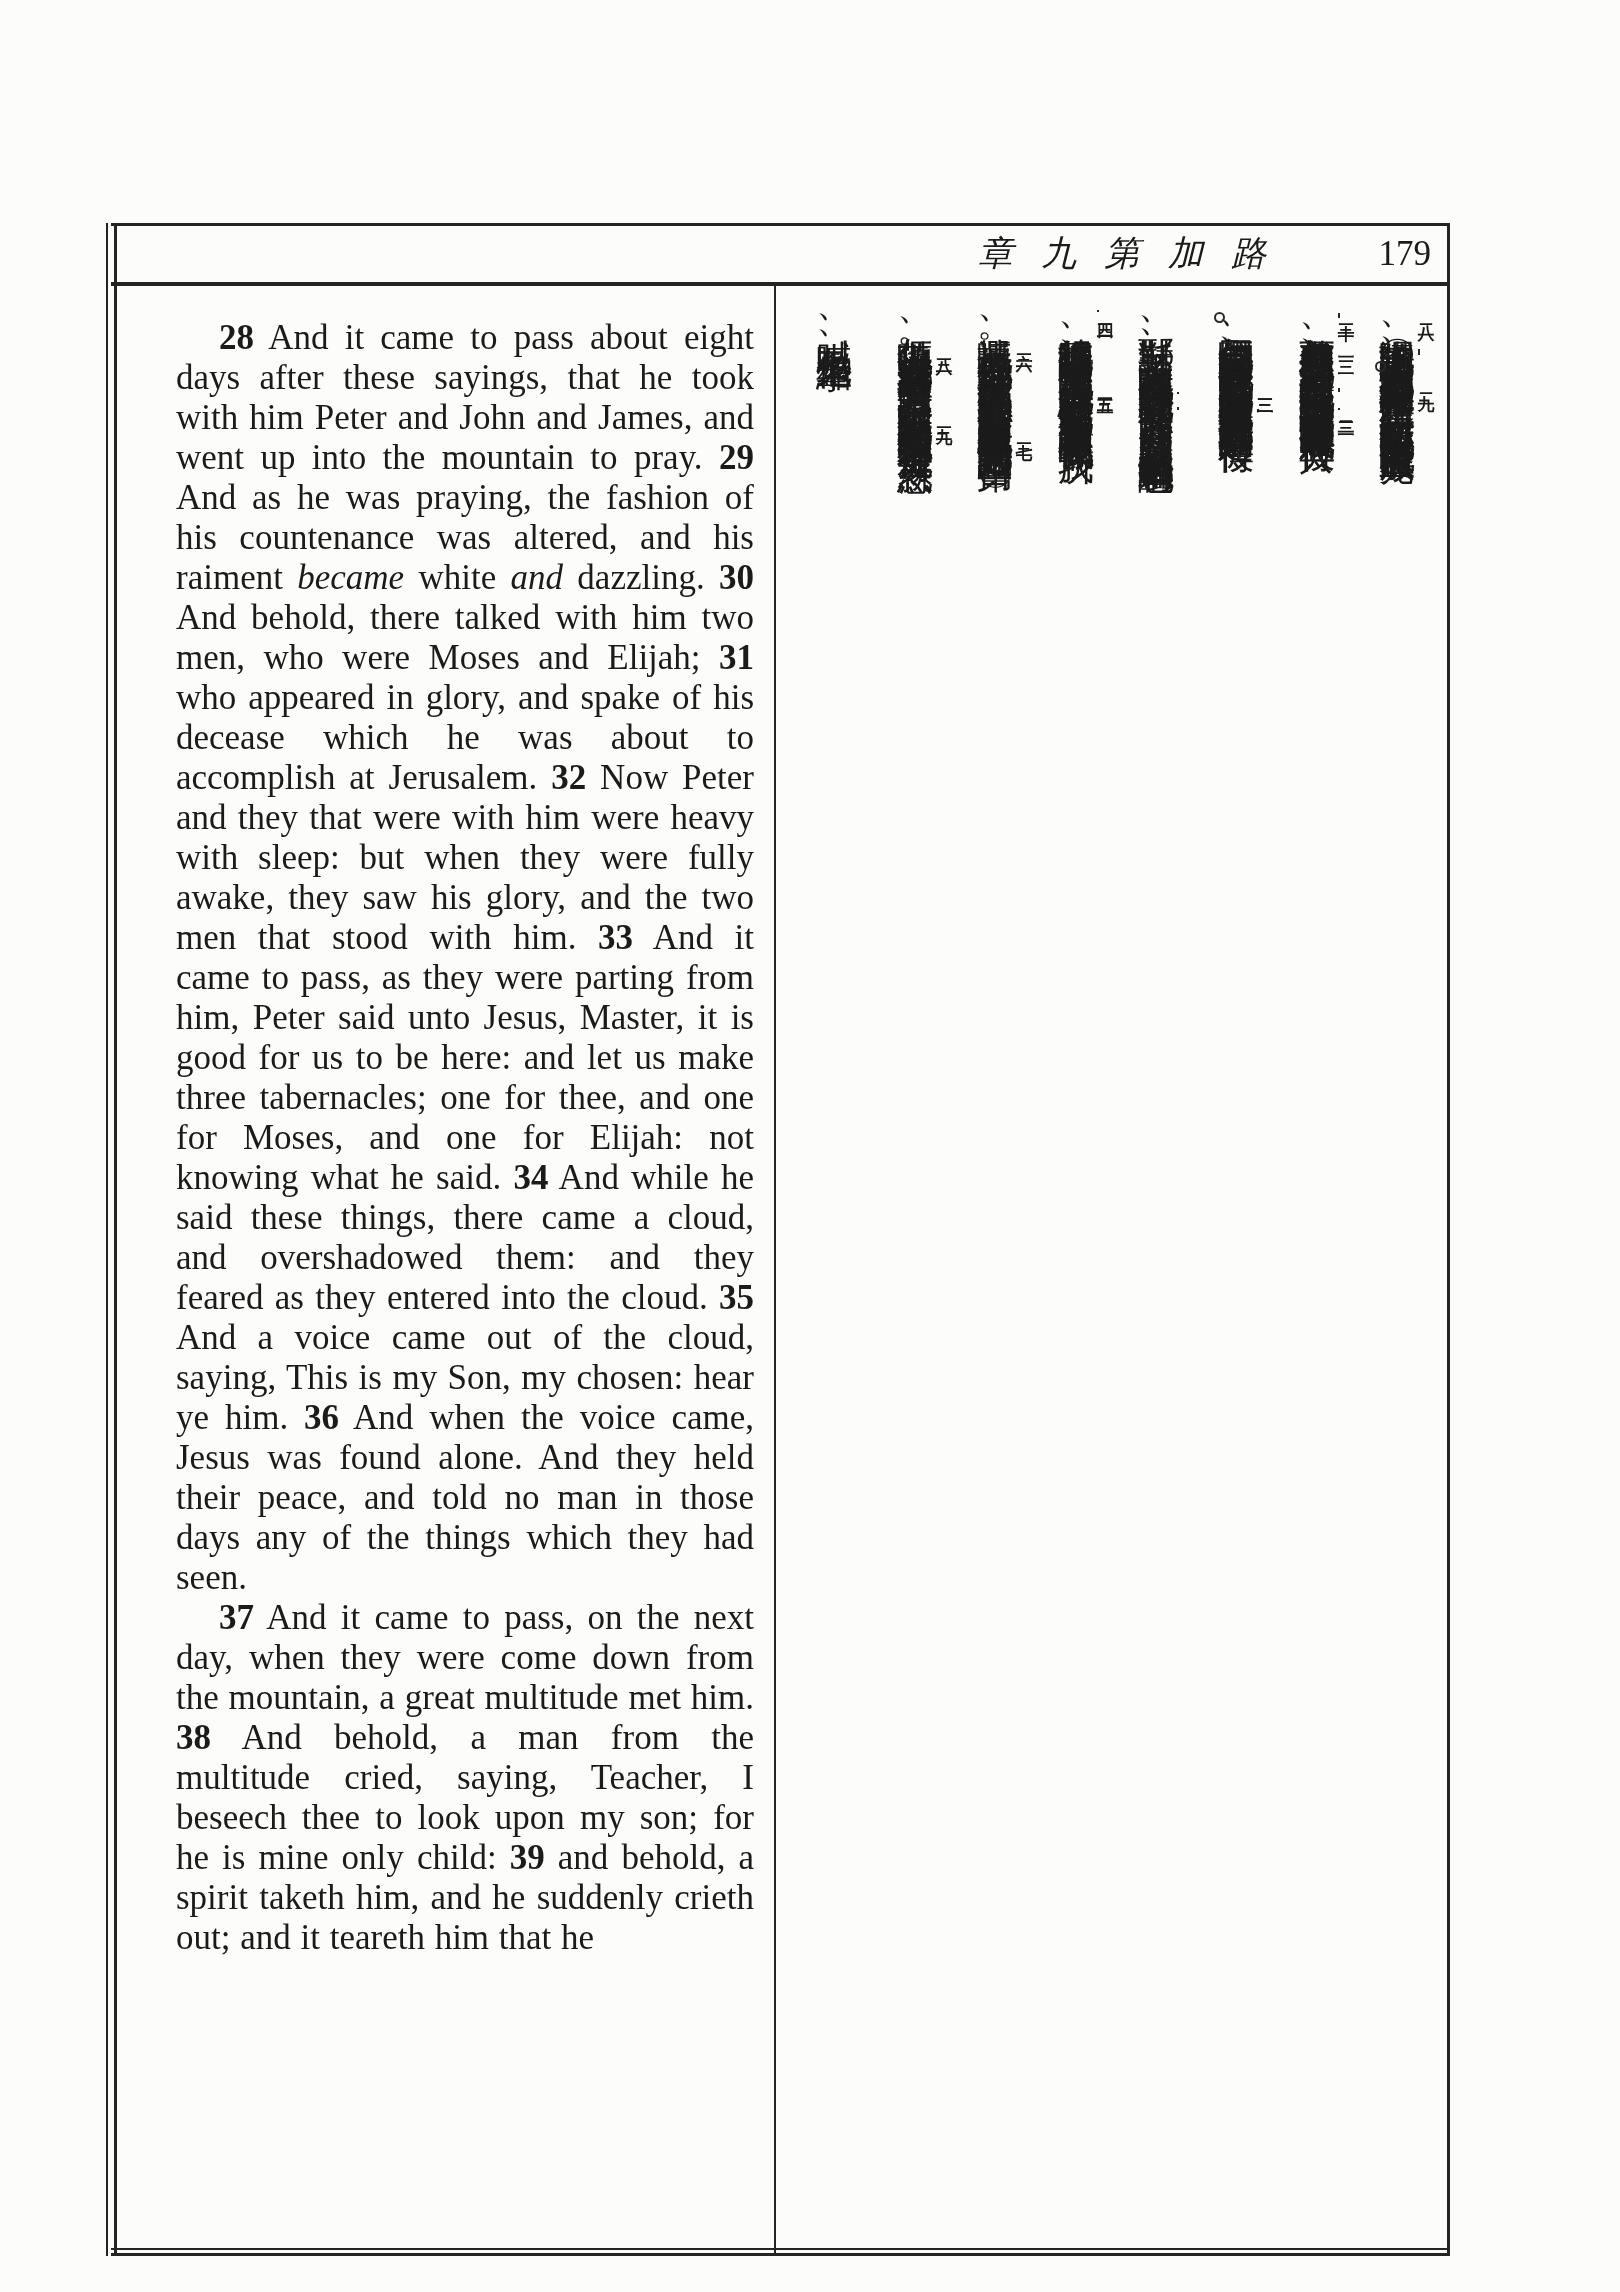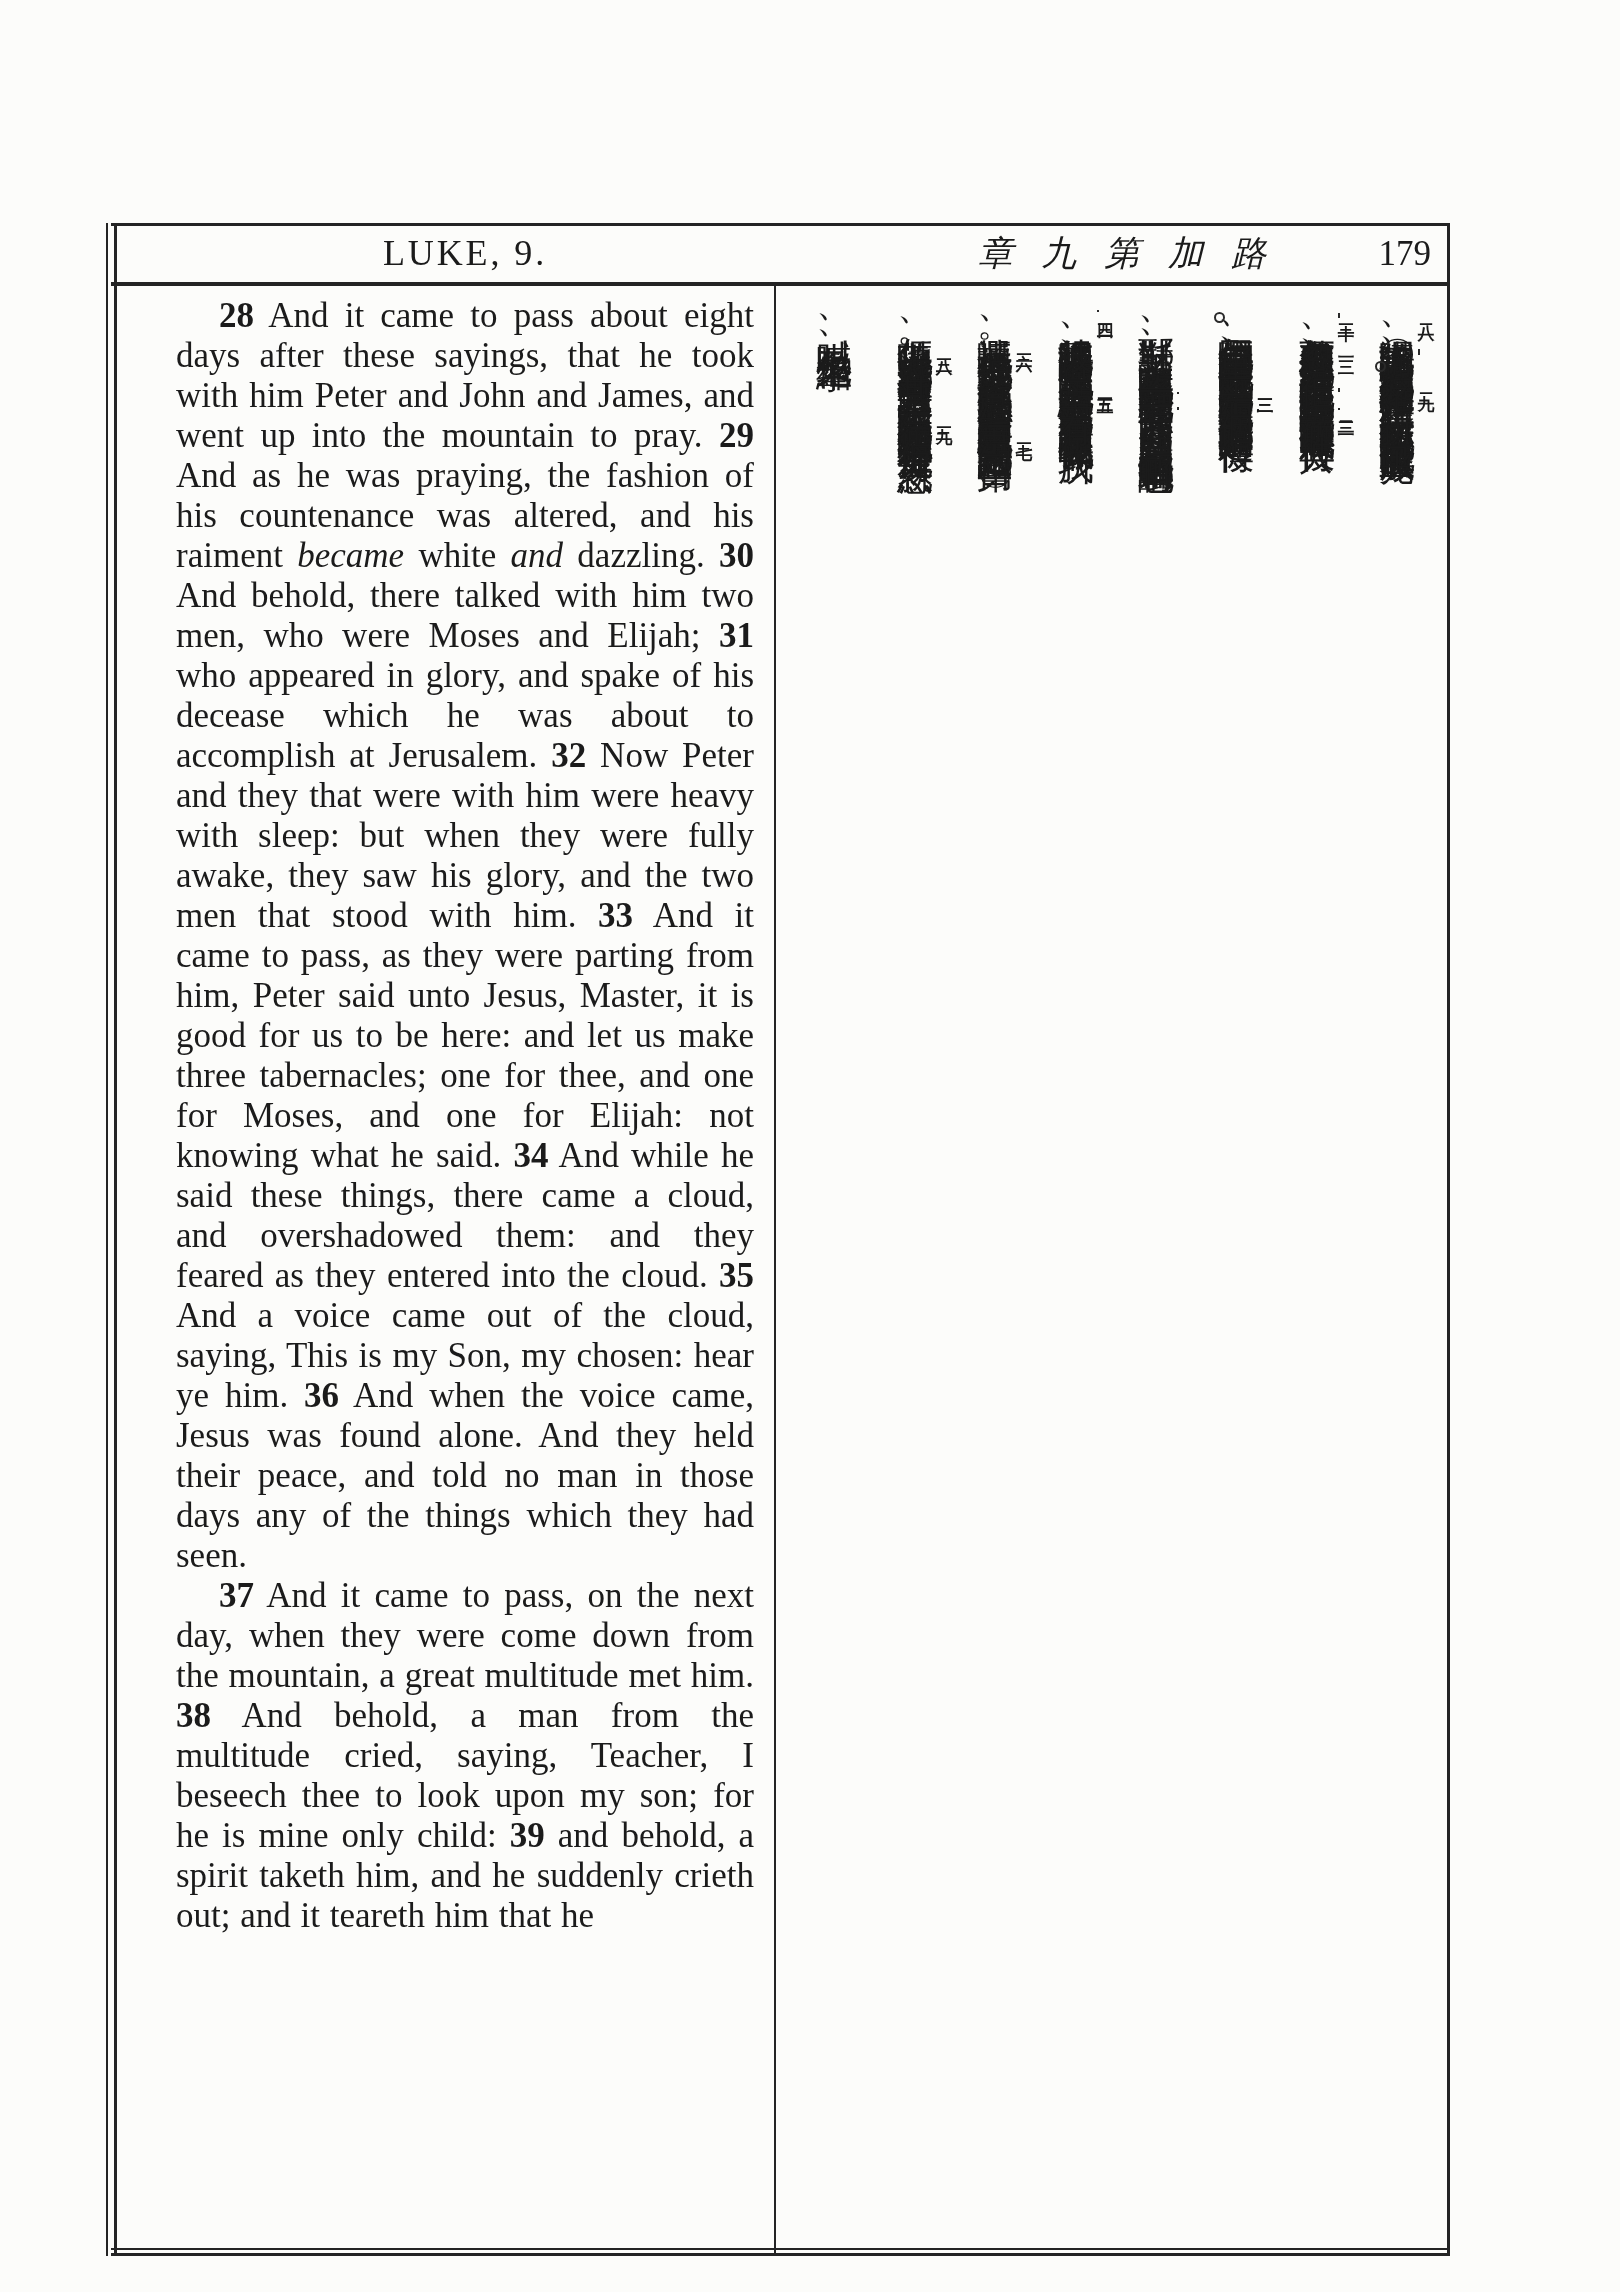--- a/index.html
+++ b/index.html
@@ -13,21 +13,21 @@
 
   
   .hdr-en { position:absolute; left:176px; top:225px; width:578px; height:57px;
     line-height:57px; text-align:center; font-size:36px; letter-spacing:2.9px; }
   .hdr-zh { position:absolute; left:931px; top:225px; width:392px; height:57px;
     line-height:57px; text-align:center; font-size:35px; letter-spacing:9.8px;font-style:italic; }
   .hdr-num { position:absolute; left:1333px; top:225px; width:98px; height:57px;
     line-height:57px; text-align:right; font-size:35px; }
 
   
-  .en-col { position:absolute; left:176px; top:296px; width:578px; }
+  .en-col { position:absolute; left:176px; top:318px; width:578px; }
   .en-p { margin:0; text-indent:43px; font-size:35px; line-height:40px;
     text-align:justify; word-spacing:1px; }
   .en-p .vn { font-weight:bold; }
   .en-p em { font-style:italic; }
 
   
   .cn-region { position:absolute; left:784px; top:310px; width:653px; height:1950px; }
   .cn-col { position:absolute; top:0; height:1955px; width:80px;
     writing-mode:vertical-rl; -webkit-writing-mode:vertical-rl;
     font-size:36px; line-height:80px; letter-spacing:1px;
@@ -47,21 +47,20 @@
 
   <div class="rule" style="left:111px; top:223px; width:1339px; height:2.9px;"></div>
   <div class="rule" style="left:111px; top:282px; width:1339px; height:3.9px;"></div>
   <div class="rule" style="left:111px; top:2248px; width:1339px; height:2px;"></div>
   <div class="rule" style="left:111px; top:2253px; width:1339px; height:2.9px;"></div>
   <div class="rule" style="left:106px; top:223px; width:2px; height:2033px;"></div>
   <div class="rule" style="left:114px; top:223px; width:2.9px; height:2033px;"></div>
   <div class="rule" style="left:1447px; top:223px; width:2.9px; height:2033px;"></div>
   <div class="rule" style="left:774px; top:286px; width:2px; height:1967px;"></div>
 
-  <div class="hdr-en">LUKE, 9.</div>
   <div class="hdr-zh">章 九 第 加 路</div>
   <div class="hdr-num">179</div>
 
   <div class="en-col">
       <p class="en-p"><span class="vn">28</span> And it came to pass about eight days after these sayings, that he took with him Peter and John and James, and went up into the mountain to pray.  <span class="vn">29</span> And as he was praying, the fashion of his countenance was altered, and his raiment <em>became</em> white <em>and</em> dazzling.  <span class="vn">30</span> And behold, there talked with him two men, who were Moses and Elijah; <span class="vn">31</span> who appeared in glory, and spake of his decease which he was about to accomplish at Jerusalem.  <span class="vn">32</span> Now Peter and they that were with him were heavy with sleep: but when they were fully awake, they saw his glory, and the two men that stood with him.  <span class="vn">33</span> And it came to pass, as they were parting from him, Peter said unto Jesus, Master, it is good for us to be here: and let us make three tabernacles; one for thee, and one for Moses, and one for Elijah: not knowing what he said.  <span class="vn">34</span> And while he said these things, there came a cloud, and overshadowed them: and they feared as they entered into the cloud.  <span class="vn">35</span> And a voice came out of the cloud, saying, This is my Son, my chosen: hear ye him.  <span class="vn">36</span> And when the voice came, Jesus was found alone. And they held their peace, and told no man in those days any of the things which they had seen.</p>
       <p class="en-p"><span class="vn">37</span> And it came to pass, on the next day, when they were come down from the mountain, a great multitude met him.  <span class="vn">38</span> And behold, a man from the multitude cried, saying, Teacher, I beseech thee to look upon my son; for he is mine only child: <span class="vn">39</span> and behold, a spirit taketh him, and he suddenly crieth out; and it teareth him that he</p>
     </div>
 
   <div class="cn-region">
       <div class="cn-col" style="right: 0px;">〇<span class="vc">講<span class="vm">二八</span></span>完呢的說話之後<span class="p">、</span>大約有八日<span class="p">、</span>耶穌帶埋<span class="pn">彼得</span><span class="pn">約翰</span><span class="pn">雅各</span><span class="p">、</span><span class="vc">上<span class="tn"></span></span>山祈禱<span class="p">。</span><span class="vc">祈<span class="vm">二九</span></span>禱之時<span class="p">、</span>佢嘅面貌改變<span class="p">、</span>佢嘅衣服潔白而且放光<span class="p">。</span></div>

